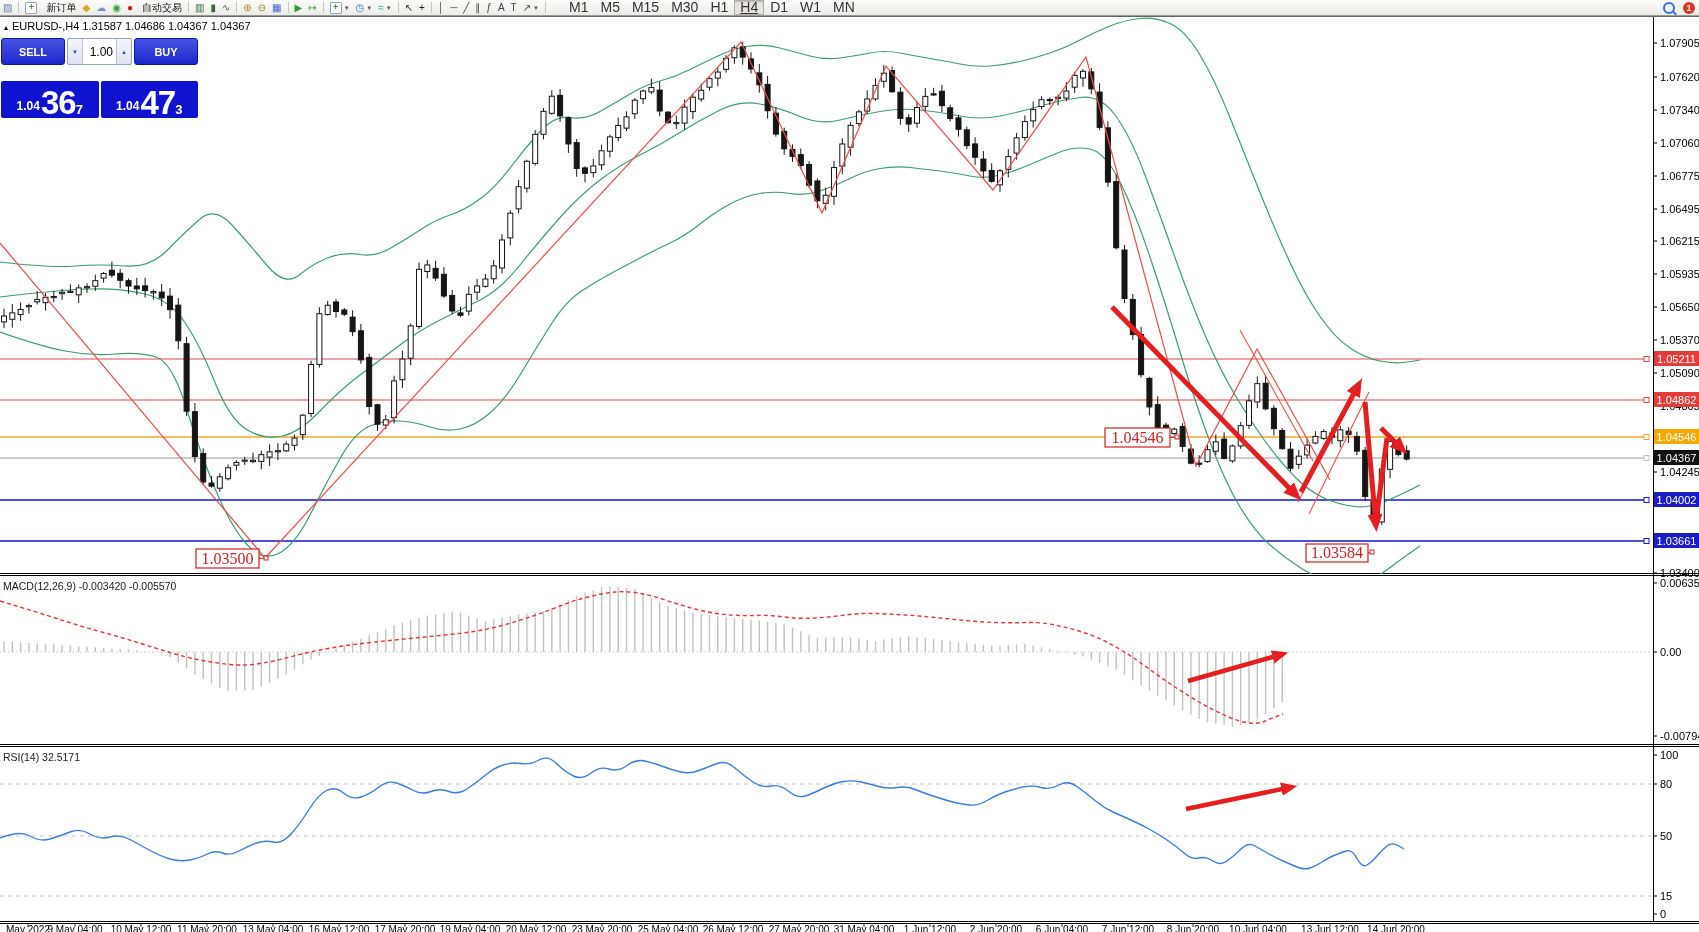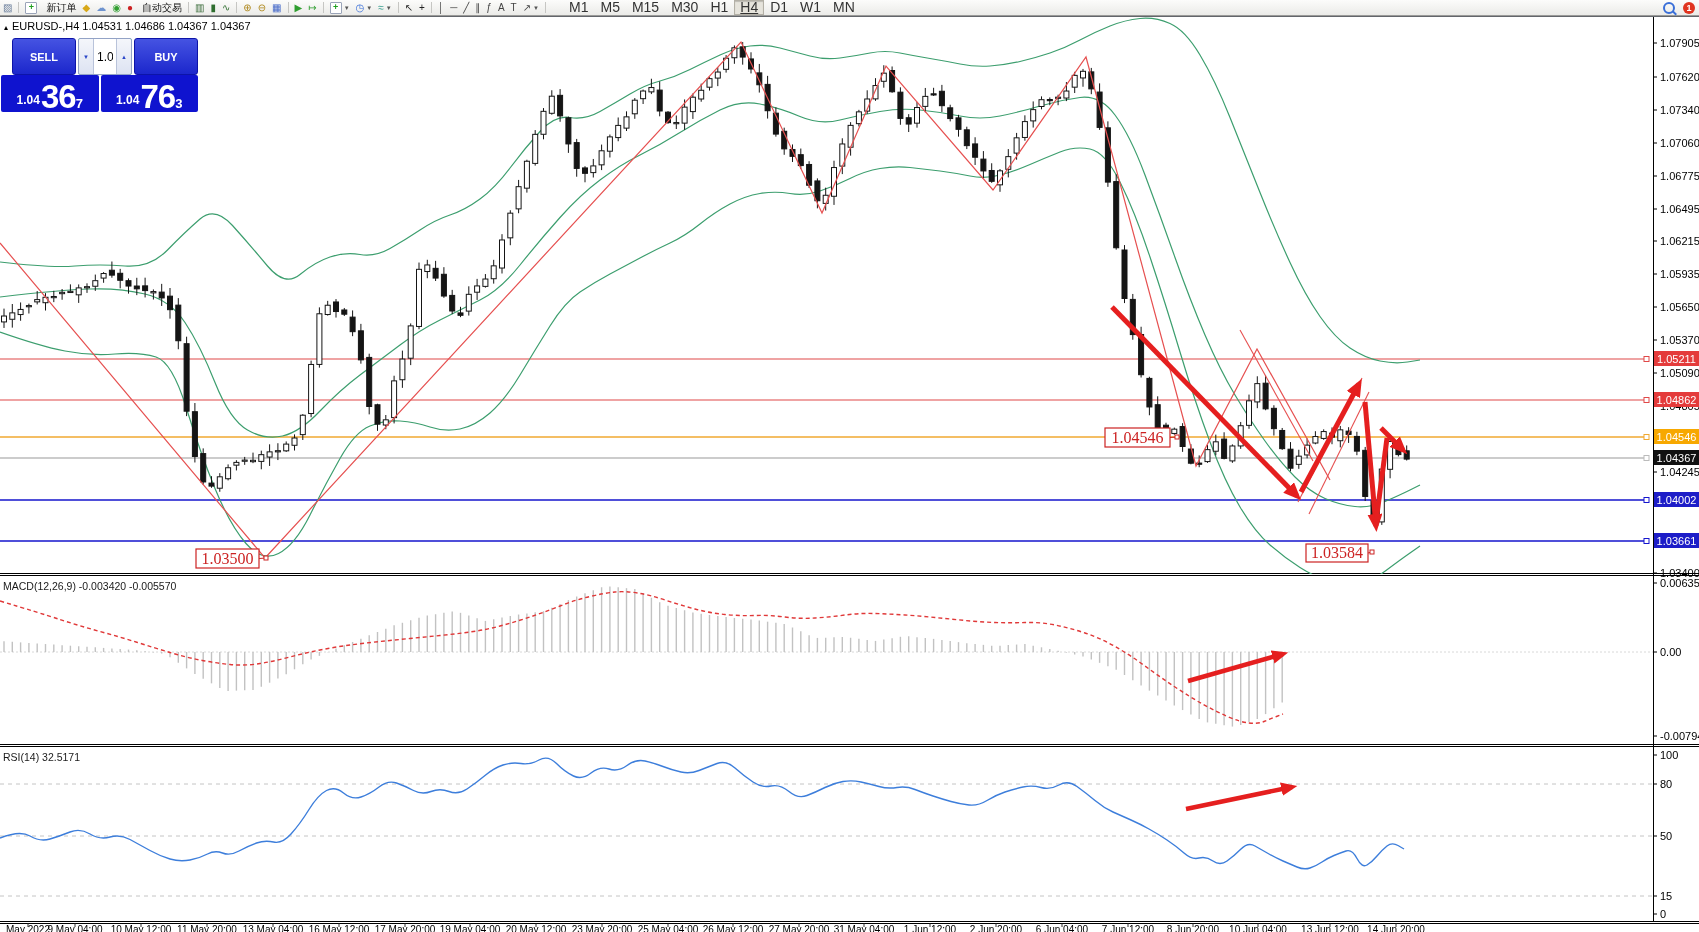--- a/index.html
+++ b/index.html
@@ -25,32 +25,32 @@
      right:-4px;bottom:-2px;transform:rotate(45deg);}
   .notif{width:12px;height:12px;border-radius:50%;background:#e0341f;color:#fff;font-size:9px;
      font-weight:bold;display:flex;align-items:center;justify-content:center;margin:0 4px;}
   
   #ohlc-header{position:absolute;left:4px;top:20px;font-size:11px;color:#000;z-index:4;}
   #ohlc-header .tri{font-size:8px;margin-right:4px;color:#000;}
   #macd-header{position:absolute;left:3px;top:580px;font-size:10.5px;color:#1a1a1a;z-index:4;}
   #rsi-header{position:absolute;left:3px;top:751px;font-size:10.5px;color:#1a1a1a;z-index:4;}
   
   #trade-panel{position:absolute;left:1px;top:38px;width:197px;z-index:5;}
-  .tp-row1{display:flex;height:37px;gap:2px;margin-left:11px;}
+  .tp-row1{display:flex;height:27px;gap:2px;}
   .btn-trade{width:62px;background:linear-gradient(#4553e2,#1c27cc);color:#fff;font-size:11px;
      font-weight:bold;display:flex;align-items:center;justify-content:center;border-radius:3px;
      border:1px solid #0d14a8;cursor:pointer;}
   .vol-wrap{display:flex;flex:1;border:1px solid #93a3c6;background:#22c55e;border-radius:2px;overflow:hidden;}
   .vol-btn{width:14px;background:linear-gradient(#f4f6fb,#dde3f2);color:#2a46c8;font-size:6px;
      display:flex;align-items:center;justify-content:center;cursor:pointer;}
   .vol-btn.left{border-right:1px solid #b9c3da;}
   .vol-btn.right{border-left:1px solid #b9c3da;}
   .vol-input{flex:1;border:none;outline:none;text-align:right;font-size:12px;padding:0 3px;min-width:0;
      font-family:"Liberation Sans",sans-serif;}
-  .tp-row2{display:flex;gap:2px;margin-top:0;height:37px;}
+  .tp-row2{display:flex;gap:2px;margin-top:16px;height:37px;}
   .quote-box{flex:1;background:#0f13cf;color:#fff;display:flex;align-items:flex-end;
      justify-content:center;border-radius:2px;padding-bottom:2px;cursor:pointer;}
   .q-prefix{font-size:12px;font-weight:bold;line-height:1;padding-bottom:4px;margin-right:1px;}
   .q-main{font-size:33px;font-weight:bold;line-height:.82;letter-spacing:-1px;}
   .q-sup{font-size:13px;font-weight:bold;line-height:1;margin-top:1px;}
   
   #chart-svg{position:absolute;left:0;top:0;z-index:1;}
   #chart-svg text{font-family:"Liberation Sans",sans-serif;}
 </style>
 </head>
@@ -852,21 +852,21 @@
       <text x="1193" y="933" text-anchor="middle" fill="#000" font-size="10px">8 Jun 20:00</text>
       <line x1="1258" y1="923.5" x2="1258" y2="927" stroke="#333" stroke-width="1"></line>
       <text x="1258" y="933" text-anchor="middle" fill="#000" font-size="10px">10 Jun 04:00</text>
       <line x1="1330" y1="923.5" x2="1330" y2="927" stroke="#333" stroke-width="1"></line>
       <text x="1330" y="933" text-anchor="middle" fill="#000" font-size="10px">13 Jun 12:00</text>
       <line x1="1396" y1="923.5" x2="1396" y2="927" stroke="#333" stroke-width="1"></line>
       <text x="1396" y="933" text-anchor="middle" fill="#000" font-size="10px">14 Jun 20:00</text>
     </svg>
 
   <div id="ohlc-header">
-    <span class="tri">▴</span><span>EURUSD-,H4 1.04531 1.04686 1.04367 1.04367</span>
+    <span class="tri">▴</span><span>EURUSD-,H4 1.31587 1.04686 1.04367 1.04367</span>
   </div>
   <div id="macd-header">MACD(12,26,9) -0.003420 -0.005570</div>
   <div id="rsi-header">RSI(14) 32.5171</div>
 
   <div id="trade-panel">
     <div class="tp-row1">
       <div class="btn-trade">SELL</div>
       <div class="vol-wrap">
         <div class="vol-btn left">▼</div>
         <input class="vol-input" value="1.00" style="">
@@ -875,18 +875,18 @@
       <div class="btn-trade">BUY</div>
     </div>
     <div class="tp-row2">
       <div class="quote-box">
         <span class="q-prefix">1.04</span>
         <span class="q-main">36</span>
         <span class="q-sup">7</span>
       </div>
       <div class="quote-box">
         <span class="q-prefix">1.04</span>
-        <span class="q-main">76</span>
+        <span class="q-main">47</span>
         <span class="q-sup">3</span>
       </div>
     </div>
   </div>
 </div>
 
 </body></html>

